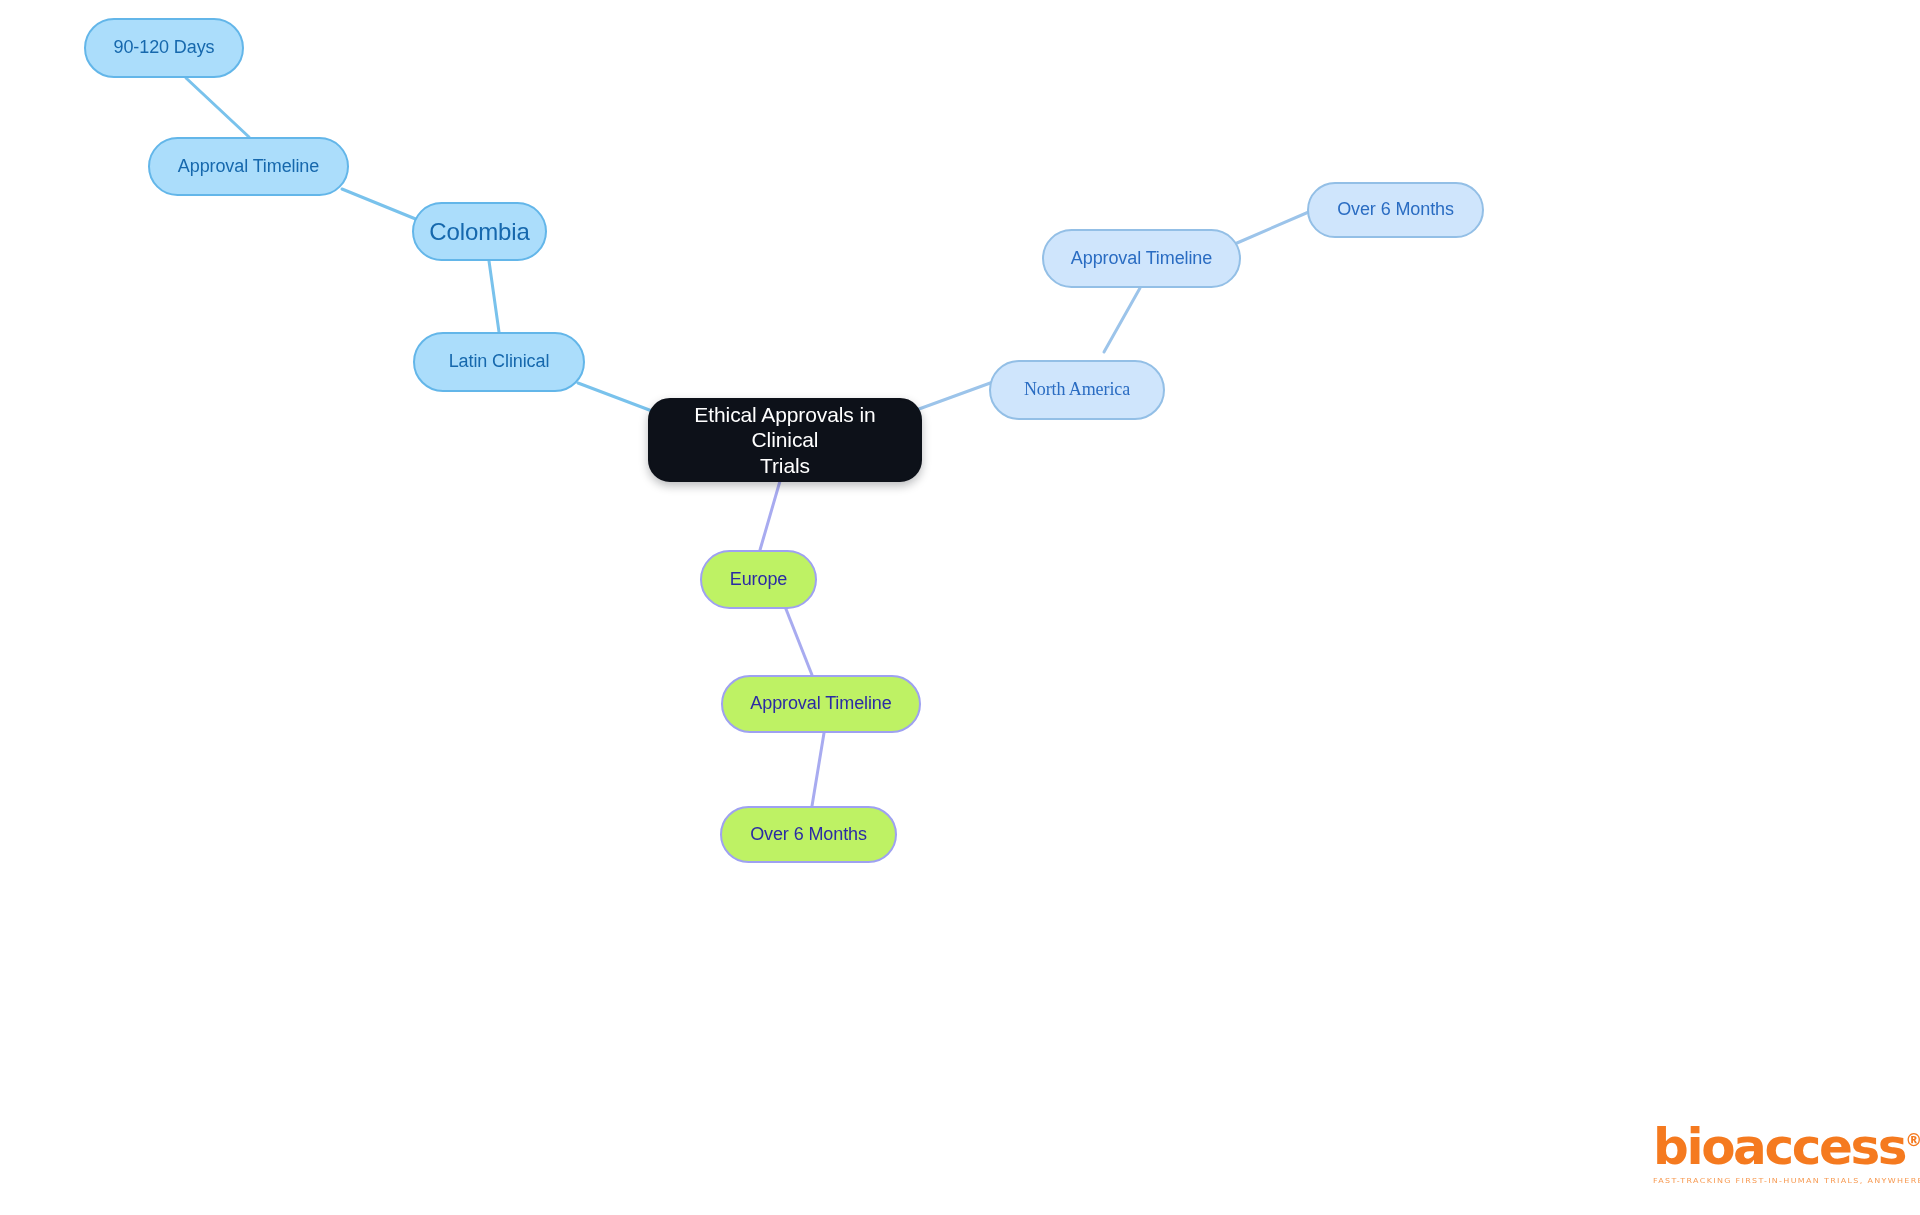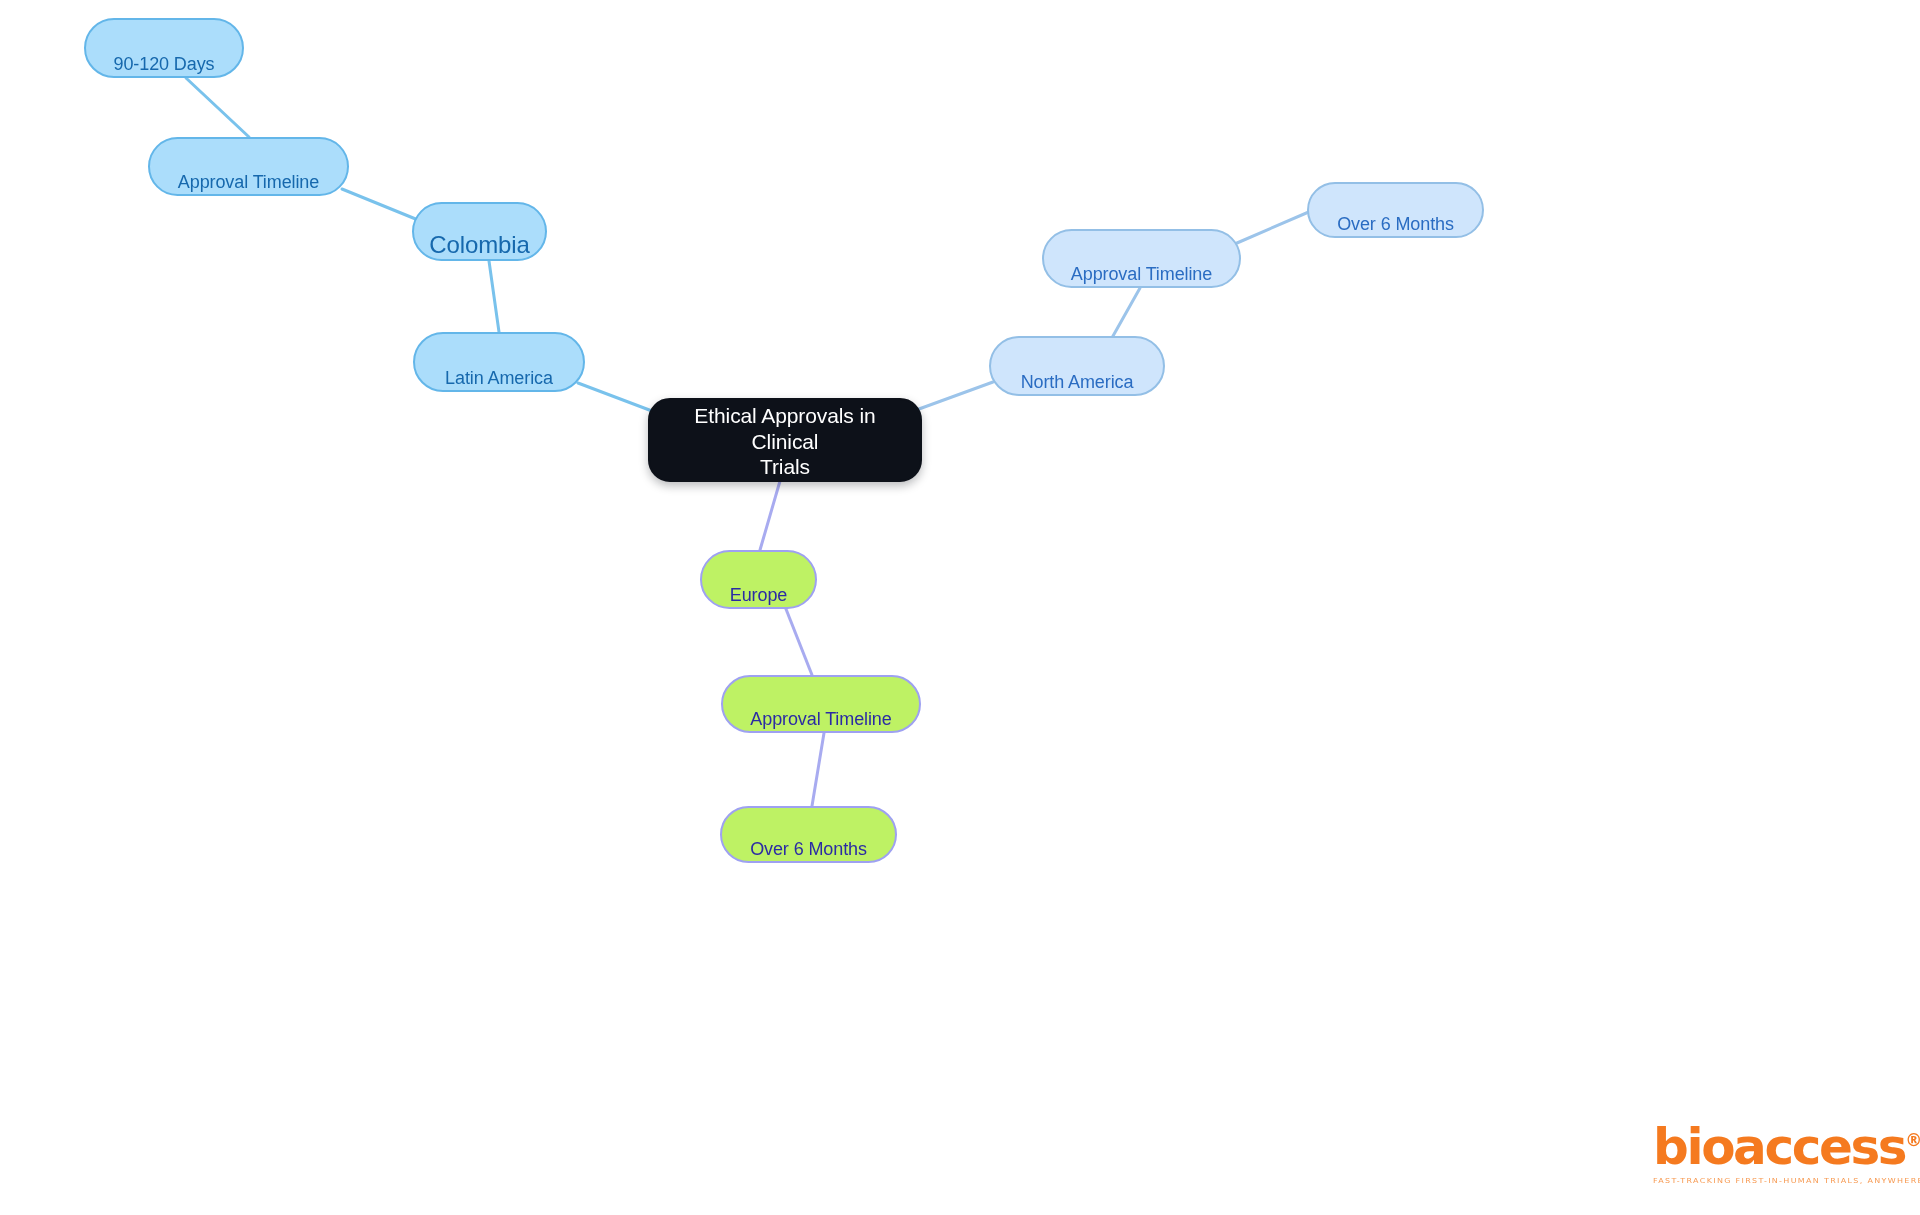--- a/index.html
+++ b/index.html
@@ -27,21 +27,21 @@
     top: 0;
     width: 1920px;
     height: 1215px;
     pointer-events: none;
   }
 
   .node {
     position: absolute;
     box-sizing: border-box;
     display: flex;
-    align-items: flex-end;
+    align-items: center;
     justify-content: center;
     text-align: center;
     border-radius: 34px;
     border-width: 2px;
     border-style: solid;
     letter-spacing: -0.1px;
     line-height: 1.22;
     white-space: pre-line;
   }
 
@@ -131,22 +131,22 @@
       <line x1="784" y1="604" x2="812" y2="675" stroke="#a8abf0" stroke-width="3" stroke-linecap="round"></line>
       <line x1="824" y1="733" x2="812" y2="806" stroke="#a8abf0" stroke-width="3" stroke-linecap="round"></line>
     </svg>
 
   <div id="node-layer">
       <div class="node root" style="left: 648px; top: 398px; width: 274px; height: 84px; font-size: 21px;"><span class="node-label">Ethical Approvals in Clinical
 Trials</span></div>
       <div class="node blue-a" style="left: 84px; top: 18px; width: 160px; height: 60px; font-size: 18px;"><span class="node-label">90-120 Days</span></div>
       <div class="node blue-a" style="left: 148px; top: 137px; width: 201px; height: 59px; font-size: 18px;"><span class="node-label">Approval Timeline</span></div>
       <div class="node blue-a" style="left: 412px; top: 202px; width: 135px; height: 59px; font-size: 24px;"><span class="node-label">Colombia</span></div>
-      <div class="node blue-a" style="left: 413px; top: 332px; width: 172px; height: 60px; font-size: 18px;"><span class="node-label">Latin America</span></div>
-      <div class="node blue-b" style="left: 989px; top: 336px; width: 176px; height: 60px; font-size: 18px;"><span class="node-label">North America</span></div>
+      <div class="node blue-a" style="left: 413px; top: 332px; width: 172px; height: 60px; font-size: 18px;"><span class="node-label">Latin Clinical</span></div>
+      <div class="node blue-b" style="left: 989px; top: 360px; width: 176px; height: 60px; font-size: 18px; font-family: Liberation Serif, serif;"><span class="node-label">North America</span></div>
       <div class="node blue-b" style="left: 1042px; top: 229px; width: 199px; height: 59px; font-size: 18px;"><span class="node-label">Approval Timeline</span></div>
       <div class="node blue-b" style="left: 1307px; top: 182px; width: 177px; height: 56px; font-size: 18px;"><span class="node-label">Over 6 Months</span></div>
       <div class="node violet" style="left: 700px; top: 550px; width: 117px; height: 59px; font-size: 18px;"><span class="node-label">Europe</span></div>
       <div class="node violet" style="left: 721px; top: 675px; width: 200px; height: 58px; font-size: 18px;"><span class="node-label">Approval Timeline</span></div>
       <div class="node violet" style="left: 720px; top: 806px; width: 177px; height: 57px; font-size: 18px;"><span class="node-label">Over 6 Months</span></div>
     </div>
 
   <div id="logo" style="left: 1653px; top: 1122px; color: rgb(245, 122, 31);">
     <span class="logo-word"><span>bioaccess</span><span class="logo-reg">®</span></span>
     <span class="logo-tagline">FAST-TRACKING FIRST-IN-HUMAN TRIALS, ANYWHERE</span>

